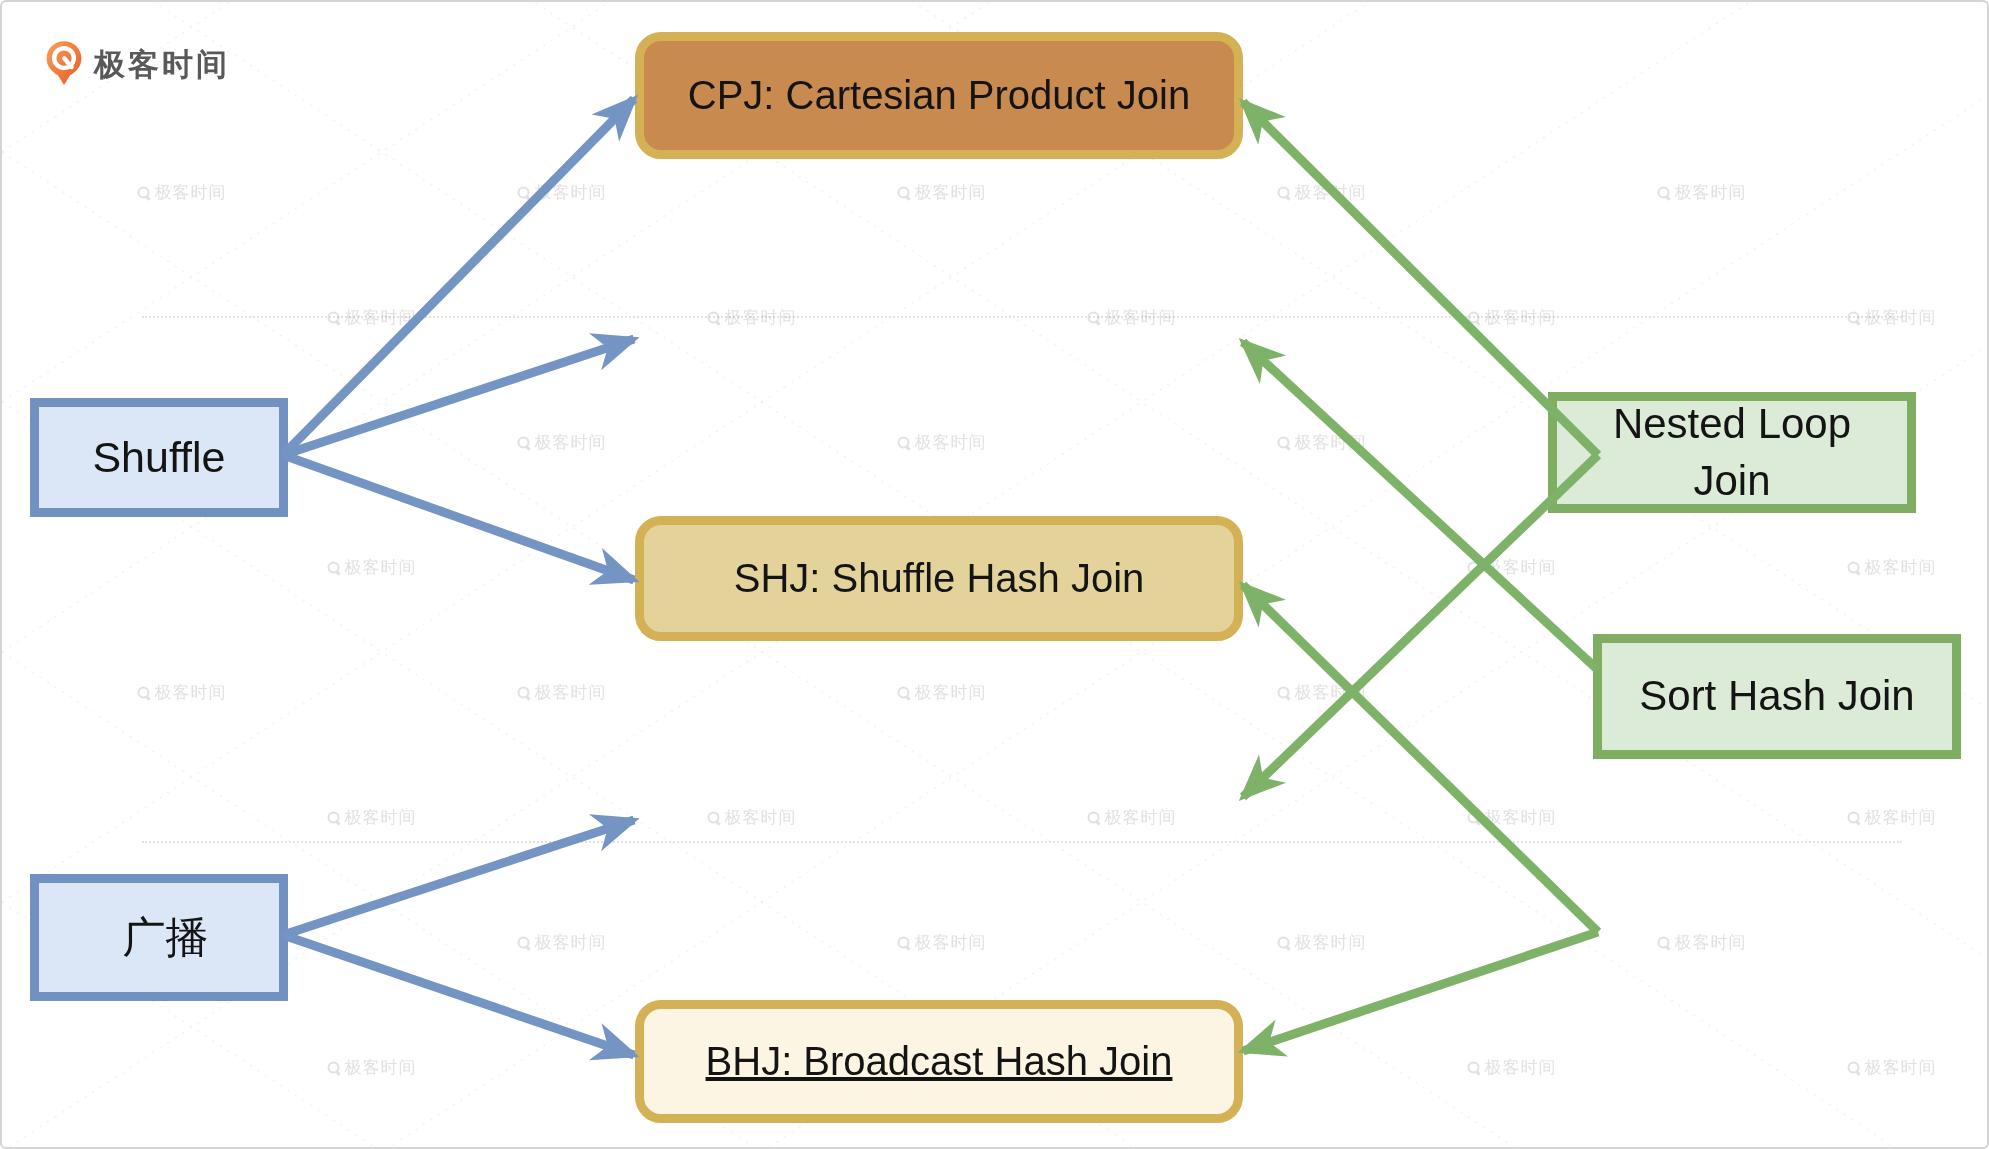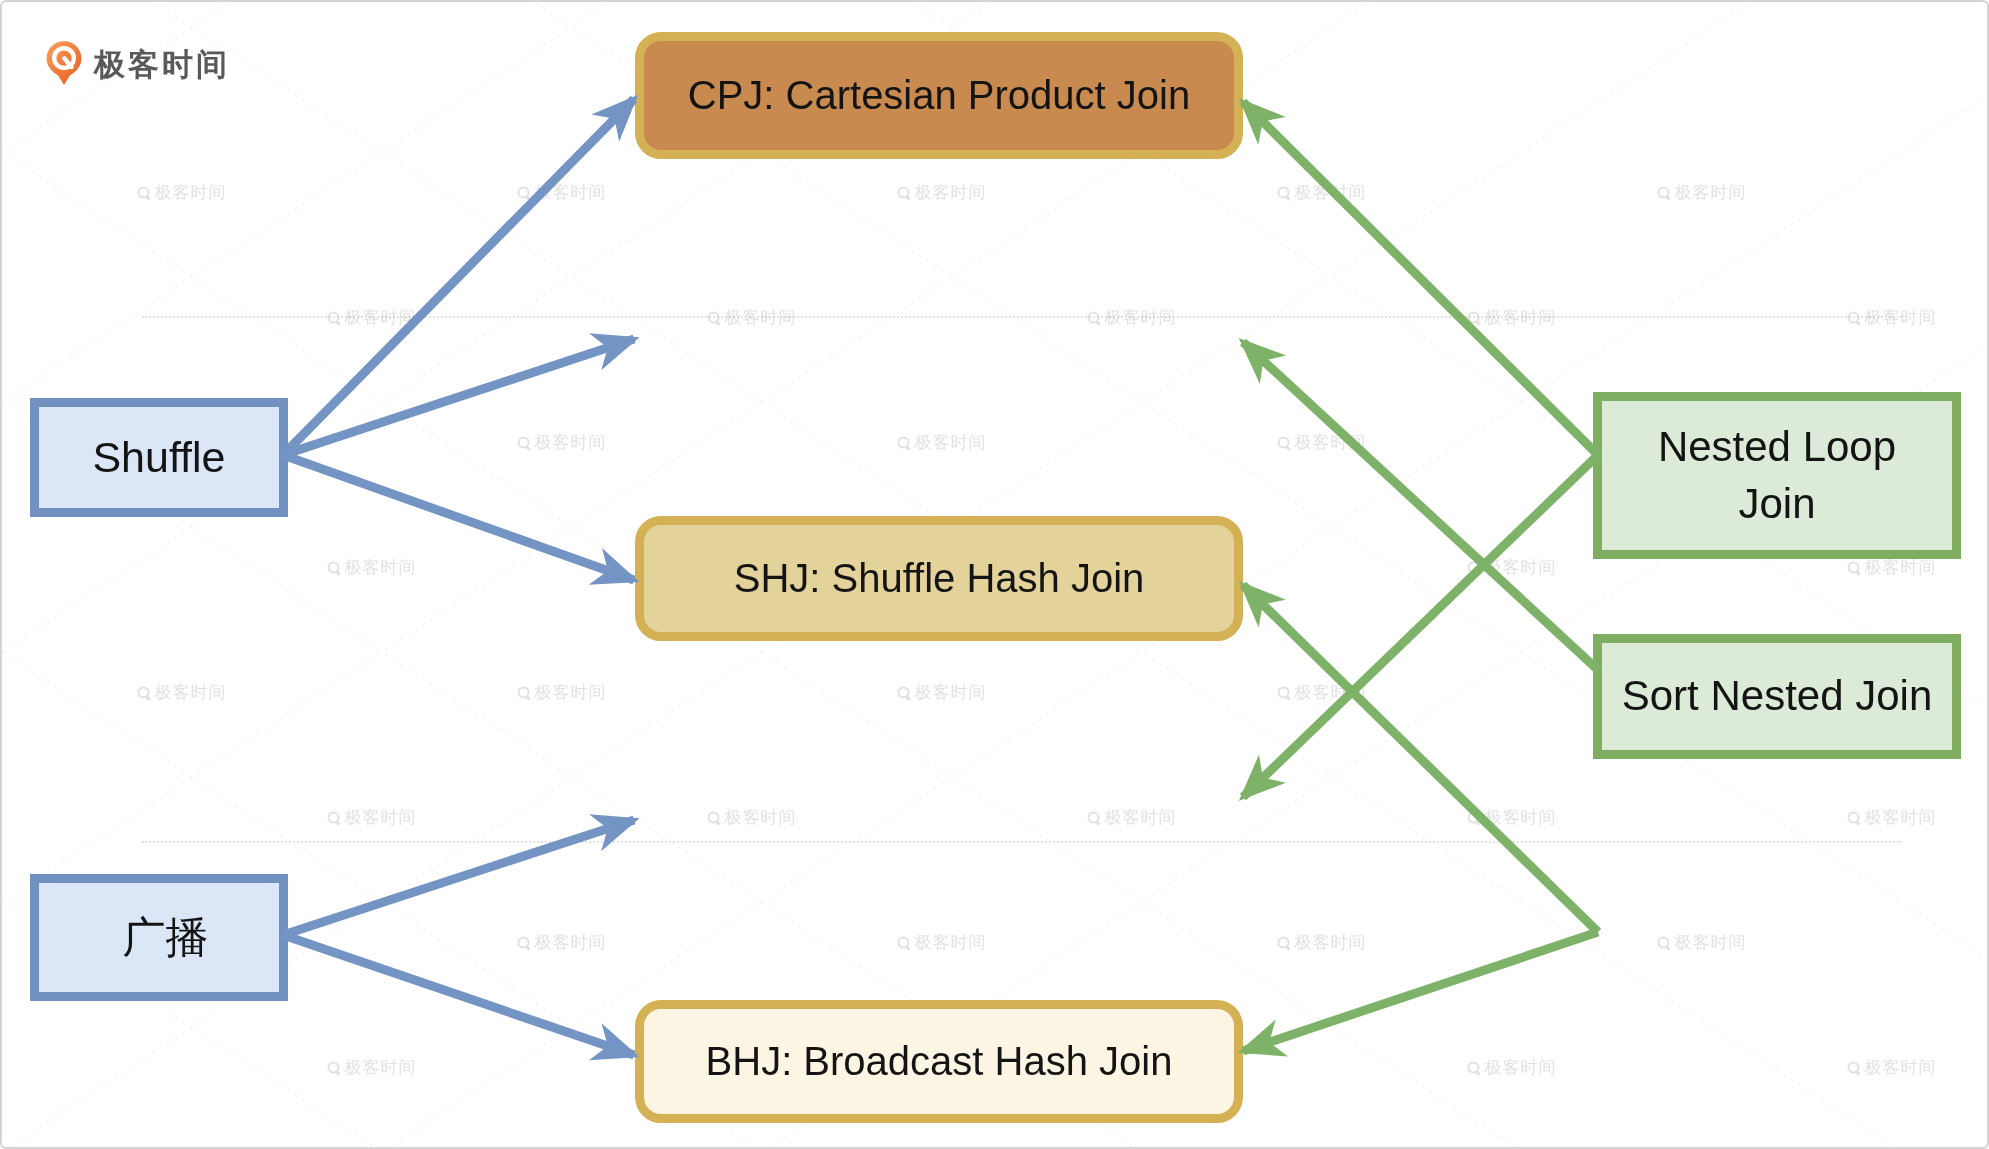--- a/index.html
+++ b/index.html
@@ -38,29 +38,29 @@
   .node .label{display:block;}
   .mid{
     border:9px solid var(--mid-border);border-radius:26px;
     font-size:40px;line-height:1.38;padding:0 20px;
   }
   .side{border-width:9px;border-style:solid;}
   .leftn{background:var(--left-fill);border-color:var(--left-border);font-size:43px;}
   .rightn{background:var(--right-fill);border-color:var(--right-border);font-size:42px;line-height:1.35;padding:0 8px;}
   .v-orange{background:var(--orange);}
   .v-tan{background:var(--tan);}
-  .v-cream{background:var(--cream);}
+  .v-cream{background:var(--cream);text-decoration:underline;}
   .node-shuffle{left:28px;top:396px;width:258px;height:119px;}
   .node-broadcast{left:28px;top:872px;width:258px;height:127px;padding-left:13px;}
   .node-cpj{left:633px;top:30px;width:608px;height:127px;}
   .node-smj{left:633px;top:272px;width:608px;height:125px;}
   .node-shj{left:633px;top:514px;width:608px;height:125px;align-items:center;}
   .node-bnlj{left:633px;top:755px;width:608px;height:127px;}
   .node-bhj{left:633px;top:998px;width:608px;height:123px;}
-  .node-nlj{left:1591px;top:390px;width:368px;height:167px;}
+  .node-nlj{left:1546px;top:390px;width:368px;height:121px;}
   .node-smj-impl{left:1591px;top:632px;width:368px;height:125px;}
   .node-hj{left:1591px;top:873px;width:368px;height:127px;}
   .node-nlj .label{max-width:300px;}
   #edge-layer{z-index:5;}
 </style>
 </head>
 <body>
 
 <div id="canvas">
 
@@ -158,21 +158,21 @@
     <span class="label">SHJ: Shuffle Hash Join</span>
   </div>
   <div class="node mid v-cream node-bhj">
     <span class="label">BHJ: Broadcast Hash Join</span>
   </div>
 
   <div class="node side rightn node-nlj">
     <span class="label">Nested Loop Join</span>
   </div>
   <div class="node side rightn node-smj-impl">
-    <span class="label">Sort Nested Join</span>
+    <span class="label">Sort Hash Join</span>
   </div>
 
   <svg class="layer" id="edge-layer">
     <defs>
       <marker id="ah-blue" viewBox="0 0 12 10" refX="10.5" refY="5" markerWidth="5.2" markerHeight="4.6" orient="auto">
         <path d="M0 0 L12 5 L0 10 L3.4 5 Z" fill="#7494C4"></path>
       </marker>
       <marker id="ah-green" viewBox="0 0 12 10" refX="10.5" refY="5" markerWidth="5.2" markerHeight="4.6" orient="auto">
         <path d="M0 0 L12 5 L0 10 L3.4 5 Z" fill="#7EB269"></path>
       </marker>

